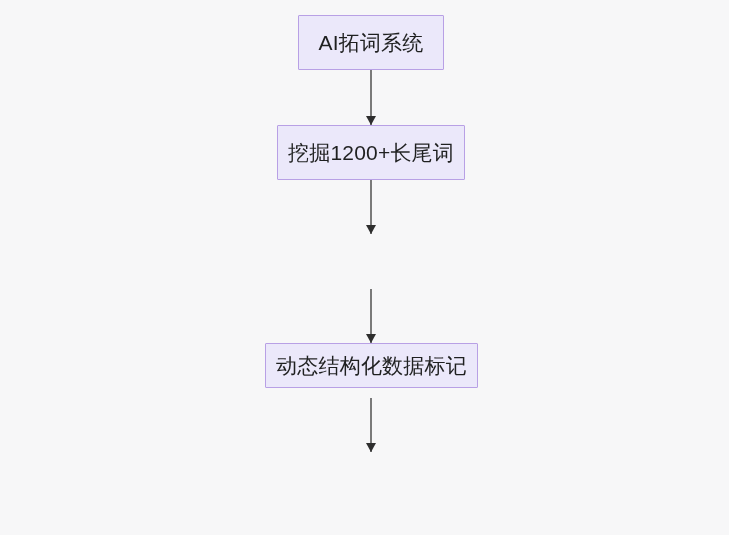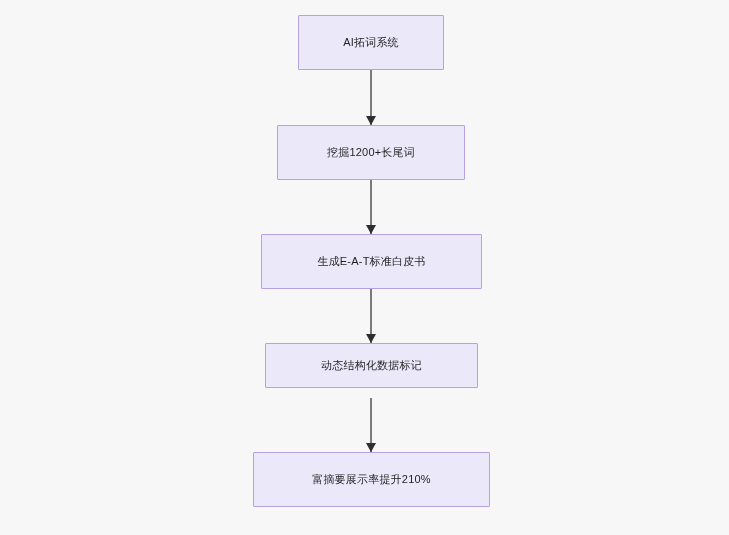--- a/index.html
+++ b/index.html
@@ -25,21 +25,21 @@
     box-sizing: border-box;
     display: flex;
     align-items: center;
     justify-content: center;
     height: 55px;
     background: #ebe8fa;
     border: 1.5px solid #b8a0e5;
     border-radius: 1px;
   }
   .node-label {
-    font-size: 11px;
+    font-size: 21px;
     line-height: 1;
     color: #1f2020;
     white-space: nowrap;
     letter-spacing: 0.2px;
   }
   .edge {
     position: absolute;
     width: 0;
   }
   .edge-line {
@@ -87,25 +87,19 @@
   </div>
 
   <div class="node" style="left:298px; top:15px; width:146px; height:55px;">
     <span class="node-label">AI拓词系统</span>
   </div>
 
   <div class="node" style="left:277px; top:125px; width:188px; height:55px;text-align:right;">
     <span class="node-label">挖掘1200+长尾词</span>
   </div>
 
-  <div class="node" style="left:261px; top:234px; width:221px; height:55px;">
-    <span class="node-label">生成E-A-T标准白皮书</span>
-  </div>
 
   <div class="node" style="left:265px; top:343px; width:213px; height:45px;">
     <span class="node-label">动态结构化数据标记</span>
   </div>
 
-  <div class="node" style="left:253px; top:452px; width:237px; height:55px;">
-    <span class="node-label">富摘要展示率提升210%</span>
-  </div>
 
 </div>
 
 </body></html>

